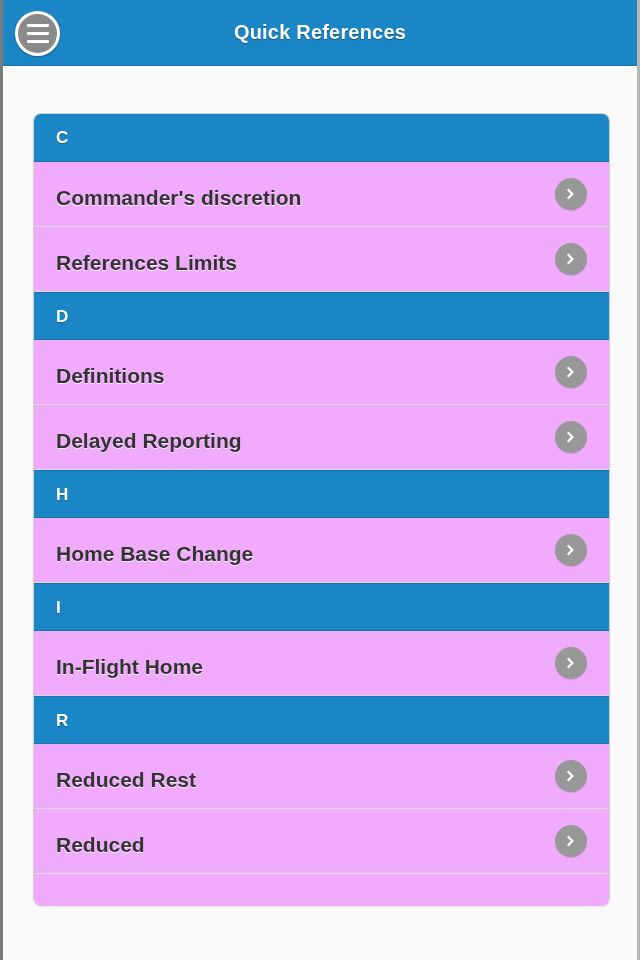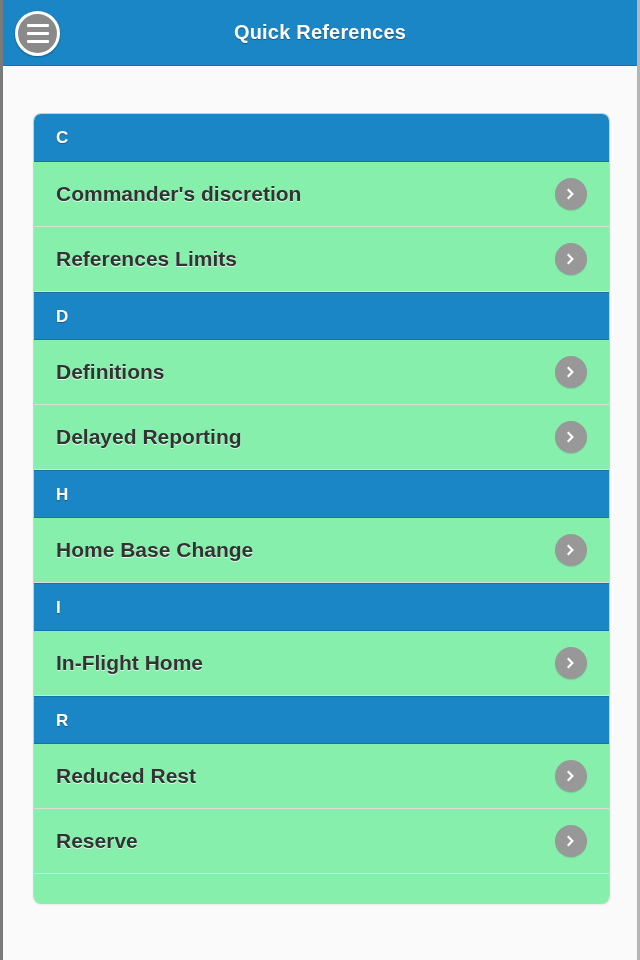--- a/index.html
+++ b/index.html
@@ -105,25 +105,25 @@
     line-height: 22px;
     text-shadow: 0 1px 1px rgba(0,0,0,0.3);
     border-top: 1px solid #1672a8;
     border-bottom: 1px solid #1672a8;
   }
   .section-divider:first-child {
     border-top: none;
   }
 
   .list-item {
-    background: #86efac;
+    background: #f0abfc;
     height: 65px;
     display: flex;
-    align-items: center;
-    padding: 9px 22px;
+    align-items: flex-end;
+    padding: 16px 22px;
     box-sizing: border-box;
     border-bottom: 1px solid #dddddd;
     cursor: pointer;
     position: relative;
   }
   .list-item:last-child {
     border-bottom: none;
   }
 
   .item-label {
@@ -227,21 +227,21 @@
         <div class="section-divider">R</div>
         <div class="list-item">
           <span class="item-label">Reduced Rest</span>
           <span class="chevron-btn">
             <svg width="16" height="16" viewBox="0 0 16 16" aria-hidden="true">
               <path d="M5.5 2.6 L10.9 8 L5.5 13.4 L4.0 11.9 L7.9 8 L4.0 4.1 Z" fill="#ffffff"></path>
             </svg>
           </span>
         </div>
         <div class="list-item">
-          <span class="item-label">Reserve</span>
+          <span class="item-label">Reduced</span>
           <span class="chevron-btn">
             <svg width="16" height="16" viewBox="0 0 16 16" aria-hidden="true">
               <path d="M5.5 2.6 L10.9 8 L5.5 13.4 L4.0 11.9 L7.9 8 L4.0 4.1 Z" fill="#ffffff"></path>
             </svg>
           </span>
         </div>
         <div class="list-item partial-item">
           <span class="item-label"></span>
           <span class="chevron-btn">
             <svg width="16" height="16" viewBox="0 0 16 16" aria-hidden="true">

